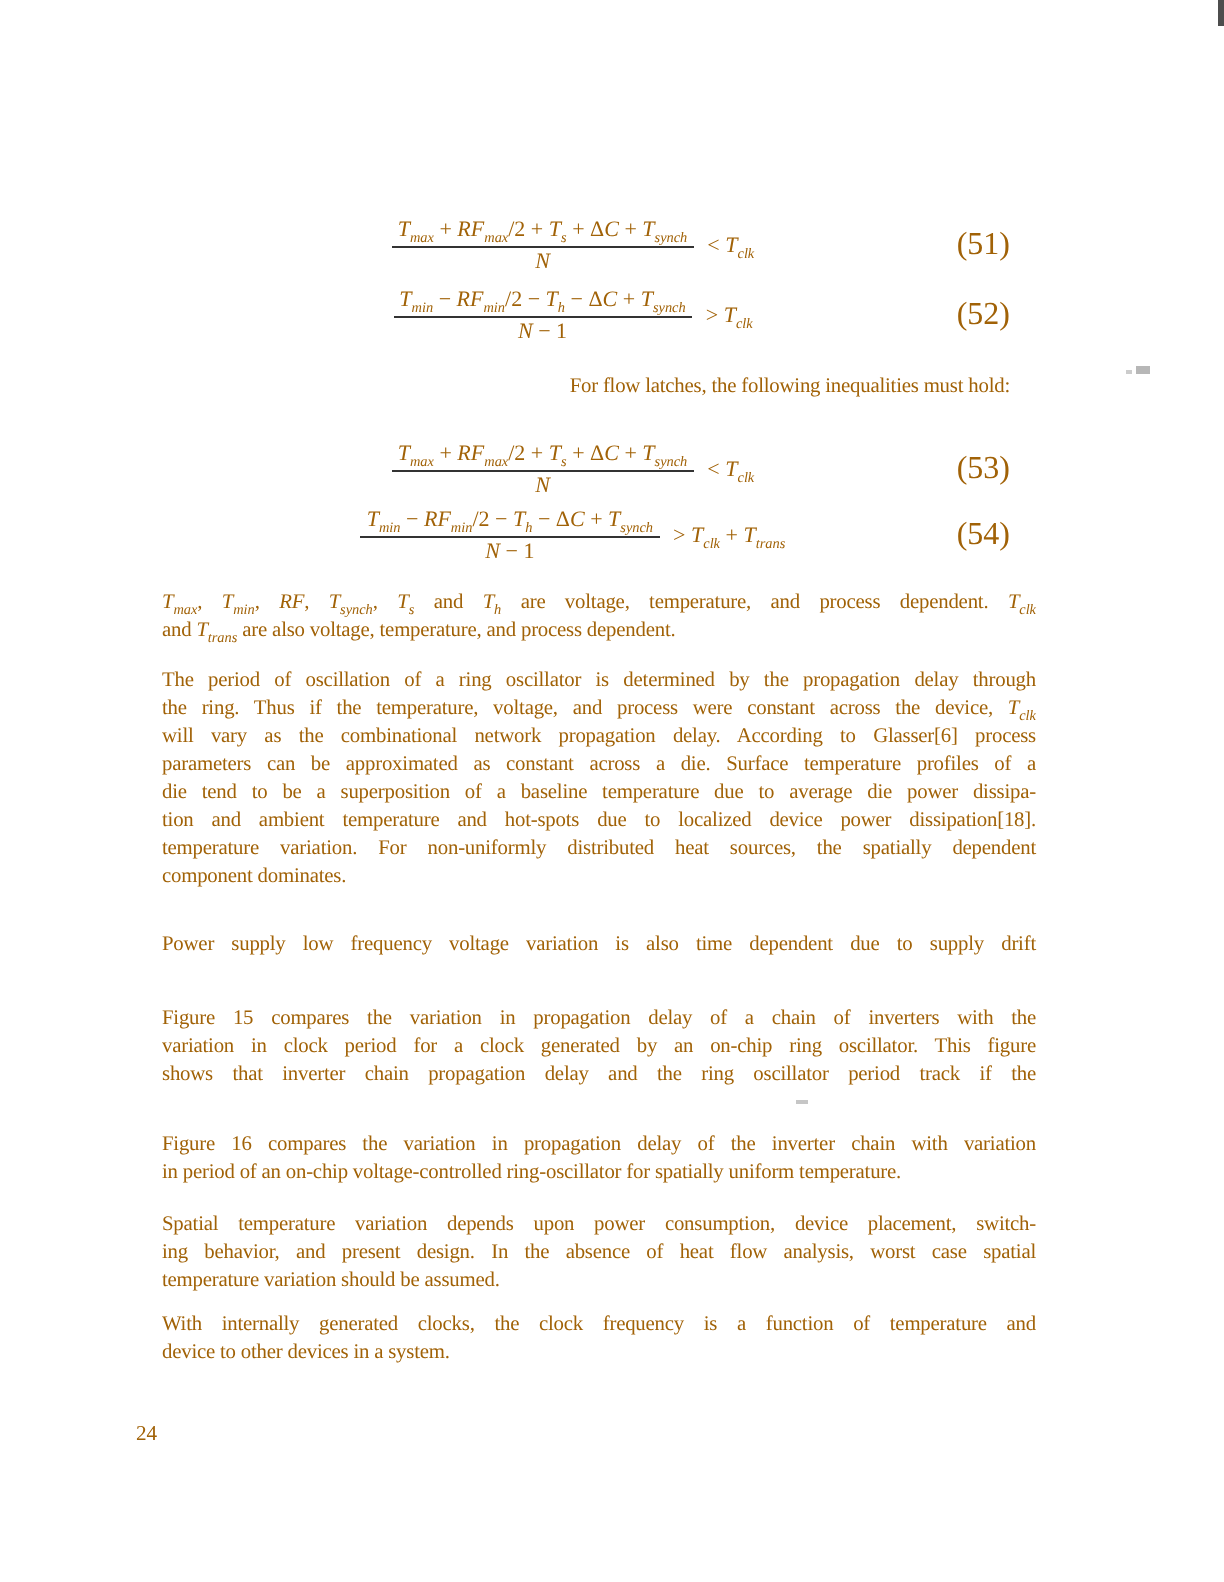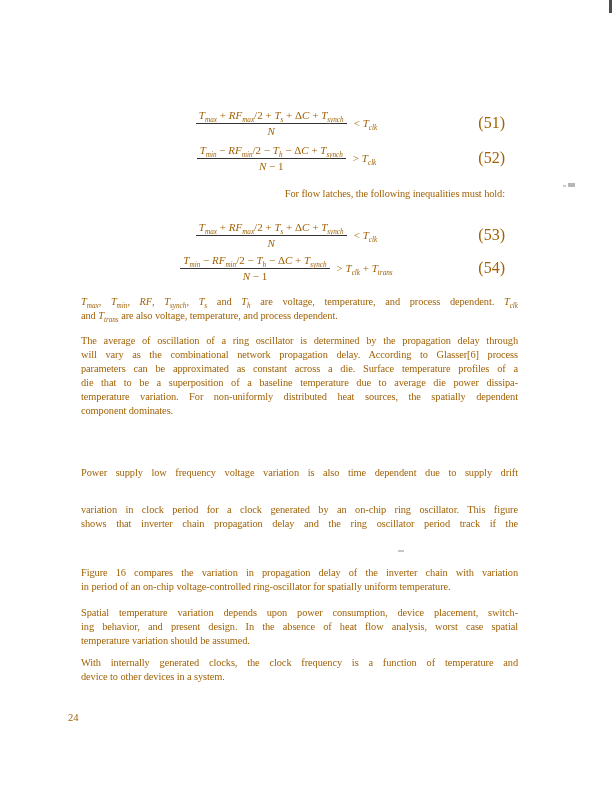--- a/index.html
+++ b/index.html
@@ -133,31 +133,34 @@
     </span>
     <span class="rel">&gt; <i>T</i><sub><i>clk</i></sub> + <i>T</i><sub><i>trans</i></sub></span>
     <span class="eq-label">(54)</span>
   </div>
 
   <div class="para" style="top:295px">
       <div class="line"><i>T</i><sub><i>max</i></sub>, <i>T</i><sub><i>min</i></sub>, <i>RF</i>, <i>T</i><sub><i>synch</i></sub>, <i>T</i><sub><i>s</i></sub> and <i>T</i><sub><i>h</i></sub> are voltage, temperature, and process dependent. <i>T</i><sub><i>clk</i></sub></div>
       <div class="line last">and <i>T</i><sub><i>trans</i></sub> are also voltage, temperature, and process dependent.</div>
     </div>
   <div class="para" style="top:334px">
-      <div class="line">The average of oscillation of a ring oscillator is determined by the propagation delay through</div>
+      <div class="line">The period of oscillation of a ring oscillator is determined by the propagation delay through</div>
+      <div class="line">the ring. Thus if the temperature, voltage, and process were constant across the device, <i>T</i><sub><i>clk</i></sub></div>
       <div class="line">will vary as the combinational network propagation delay. According to Glasser[6] process</div>
       <div class="line">parameters can be approximated as constant across a die. Surface temperature profiles of a</div>
-      <div class="line">die that to be a superposition of a baseline temperature due to average die power dissipa-</div>
+      <div class="line">die tend to be a superposition of a baseline temperature due to average die power dissipa-</div>
+      <div class="line">tion and ambient temperature and hot-spots due to localized device power dissipation[18].</div>
       <div class="line">temperature variation. For non-uniformly distributed heat sources, the spatially dependent</div>
       <div class="line last">component dominates.</div>
     </div>
   <div class="para" style="top:466px">
       <div class="line">Power supply low frequency voltage variation is also time dependent due to supply drift</div>
     </div>
   <div class="para" style="top:503px">
+      <div class="line">Figure 15 compares the variation in propagation delay of a chain of inverters with the</div>
       <div class="line">variation in clock period for a clock generated by an on-chip ring oscillator. This figure</div>
       <div class="line">shows that inverter chain propagation delay and the ring oscillator period track if the</div>
     </div>
   <div class="para" style="top:566px">
       <div class="line">Figure 16 compares the variation in propagation delay of the inverter chain with variation</div>
       <div class="line last">in period of an on-chip voltage-controlled ring-oscillator for spatially uniform temperature.</div>
     </div>
   <div class="para" style="top:606px">
       <div class="line">Spatial temperature variation depends upon power consumption, device placement, switch-</div>
       <div class="line">ing behavior, and present design. In the absence of heat flow analysis, worst case spatial</div>

